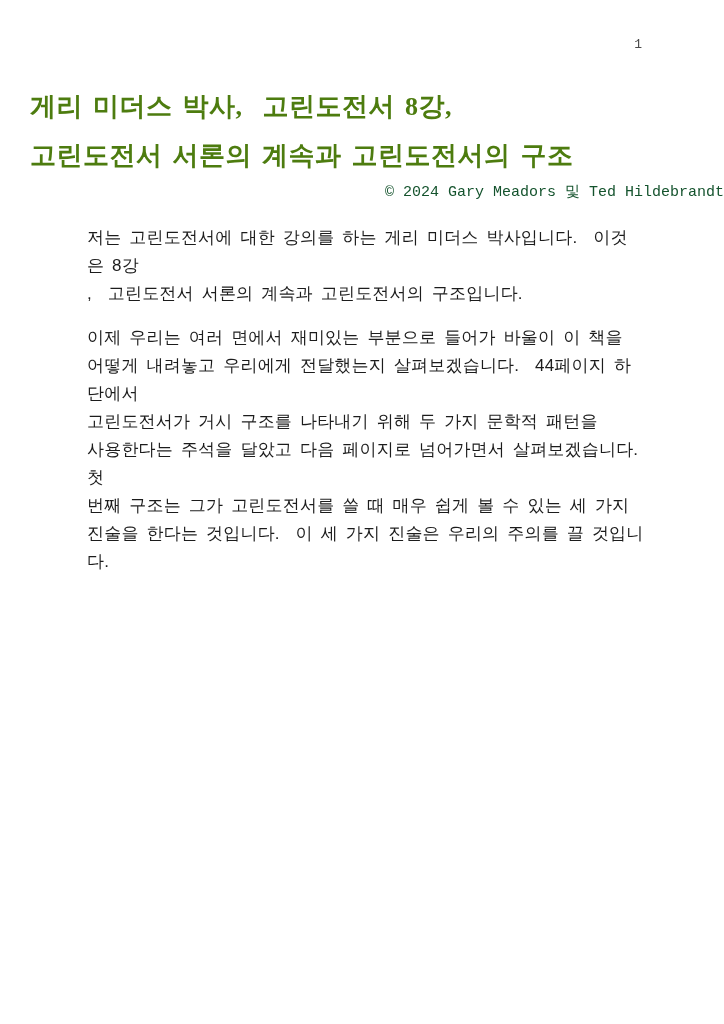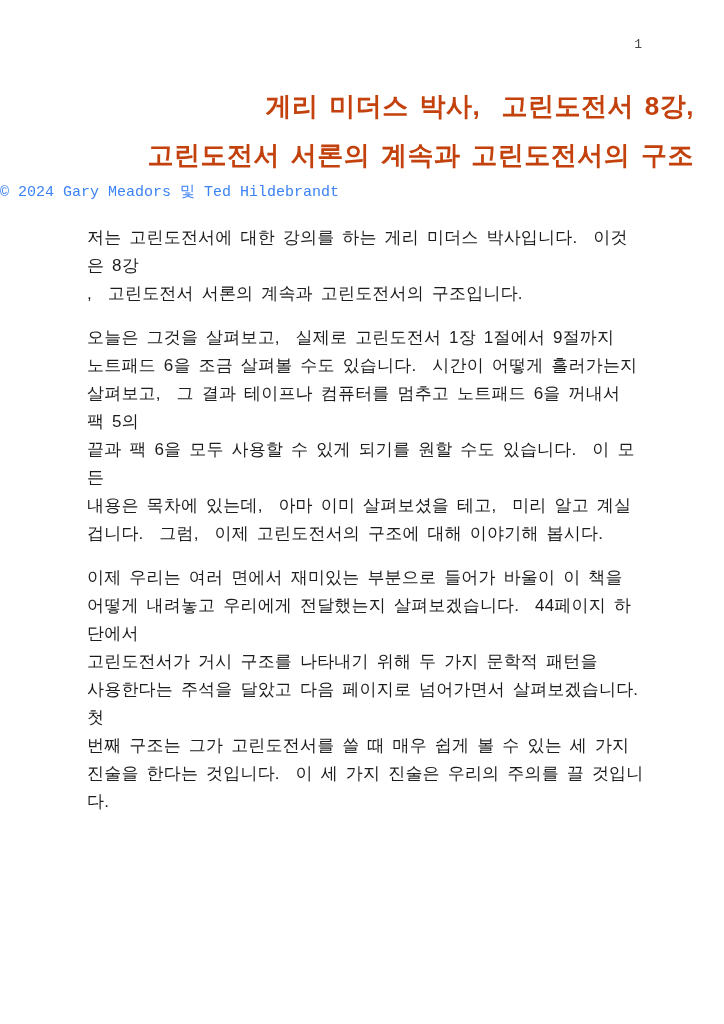--- a/index.html
+++ b/index.html
@@ -20,36 +20,37 @@
     position: absolute;
     top: 38px;
     right: 82px;
     font-family: "Liberation Mono", "DejaVu Sans Mono", monospace;
     font-size: 13px;
     color: #4a4a4a;
     line-height: 1;
   }
   .title {
     margin: 82px 30px 0 30px;
-    text-align: right;
+    text-align: left;
     font-size: 26px;
     font-weight: bold;
     line-height: 49px;
     letter-spacing: 0.5px;
     word-spacing: 3px;
     white-space: pre-wrap;
-    color: #c2410c;
+    color: #4d7c0f;
+    font-family: Liberation Serif, serif;
   }
   .copyright {
     margin-top: 2px;
-    text-align: left;
+    text-align: right;
     font-family: "Liberation Mono", "DejaVu Sans Mono", monospace;
     font-size: 15px;
     line-height: 22px;
-    color: #3b82f6;
+    color: #14532d;
     white-space: pre-wrap;
   }
   .body-text {
     margin: 20px 80px 0 87px;
   }
   .body-text p {
     margin: 4px 0 16px 0;
     font-size: 17px;
     line-height: 28px;
     word-spacing: 3px;
@@ -66,26 +67,20 @@
   <div class="page-number">1</div>
 
   <h1 class="title">게리 미더스 박사,  고린도전서 8강,
 고린도전서 서론의 계속과 고린도전서의 구조</h1>
 
   <div class="copyright">© 2024 Gary Meadors 및 Ted Hildebrandt</div>
 
   <div class="body-text">
     <p>저는 고린도전서에 대한 강의를 하는 게리 미더스 박사입니다.  이것은 8강
 ,  고린도전서 서론의 계속과 고린도전서의 구조입니다.</p>
-    <p>오늘은 그것을 살펴보고,  실제로 고린도전서 1장 1절에서 9절까지
-노트패드 6을 조금 살펴볼 수도 있습니다.  시간이 어떻게 흘러가는지
-살펴보고,  그 결과 테이프나 컴퓨터를 멈추고 노트패드 6을 꺼내서 팩 5의
-끝과 팩 6을 모두 사용할 수 있게 되기를 원할 수도 있습니다.  이 모든
-내용은 목차에 있는데,  아마 이미 살펴보셨을 테고,  미리 알고 계실
-겁니다.  그럼,  이제 고린도전서의 구조에 대해 이야기해 봅시다.</p>
     <p>이제 우리는 여러 면에서 재미있는 부분으로 들어가 바울이 이 책을
 어떻게 내려놓고 우리에게 전달했는지 살펴보겠습니다.  44페이지 하단에서
 고린도전서가 거시 구조를 나타내기 위해 두 가지 문학적 패턴을
 사용한다는 주석을 달았고 다음 페이지로 넘어가면서 살펴보겠습니다.  첫
 번째 구조는 그가 고린도전서를 쓸 때 매우 쉽게 볼 수 있는 세 가지
 진술을 한다는 것입니다.  이 세 가지 진술은 우리의 주의를 끌 것입니다.</p>
   </div>
 </div>
 
 </body></html>

